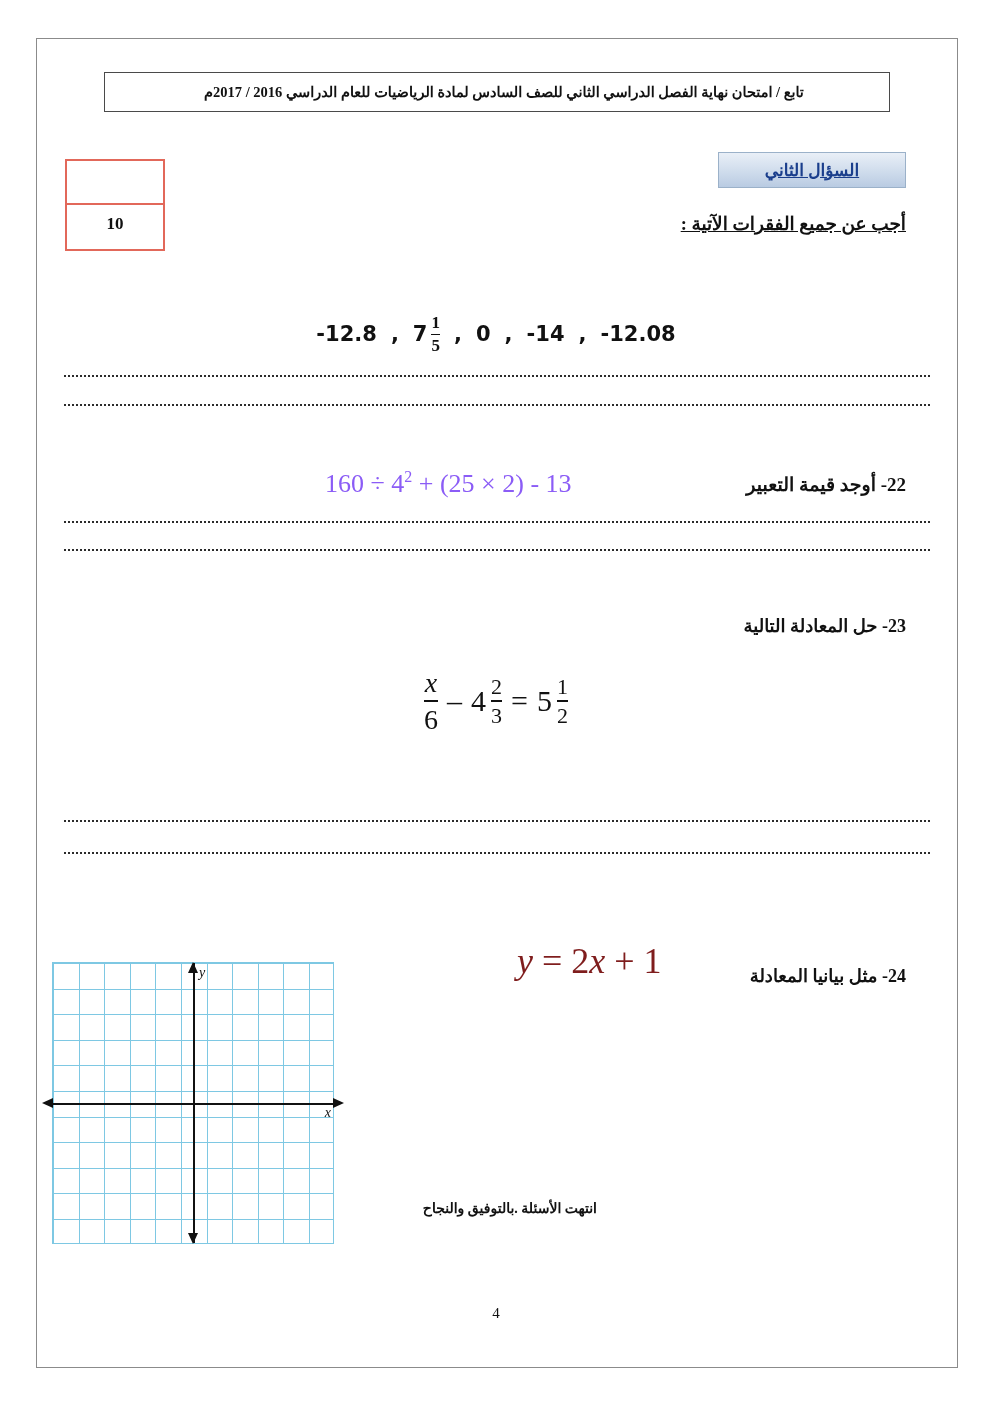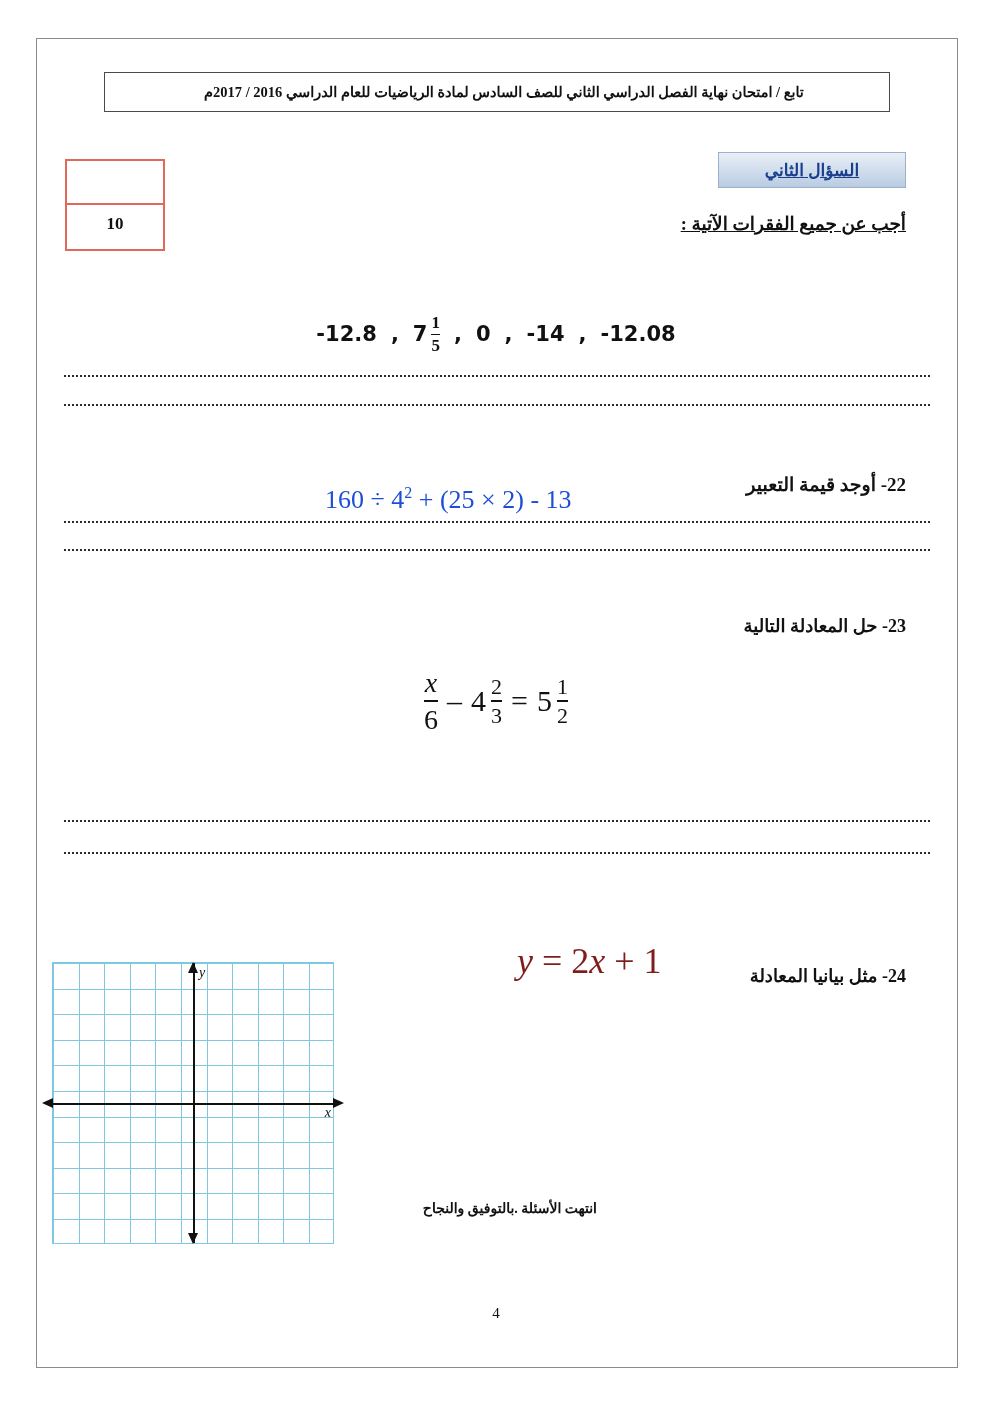--- a/index.html
+++ b/index.html
@@ -171,24 +171,24 @@
     position: absolute;
     right: 86px;
     top: 473px;
     font-size: 19px;
     font-weight: bold;
     white-space: nowrap;
   }
   .expr22 {
     position: absolute;
     left: 325px;
-    top: 484px;
+    top: 468px;
     font-family: "Liberation Serif", serif;
     font-size: 26px;
-    color: #1d4ed8;
+    color: #8b5cf6;
     white-space: nowrap;
   }
   .expr22 sup { font-size: 16px; vertical-align: super; }
 
   .q23 {
     position: absolute;
     right: 86px;
     top: 615px;
     font-size: 18px;
     font-weight: bold;

